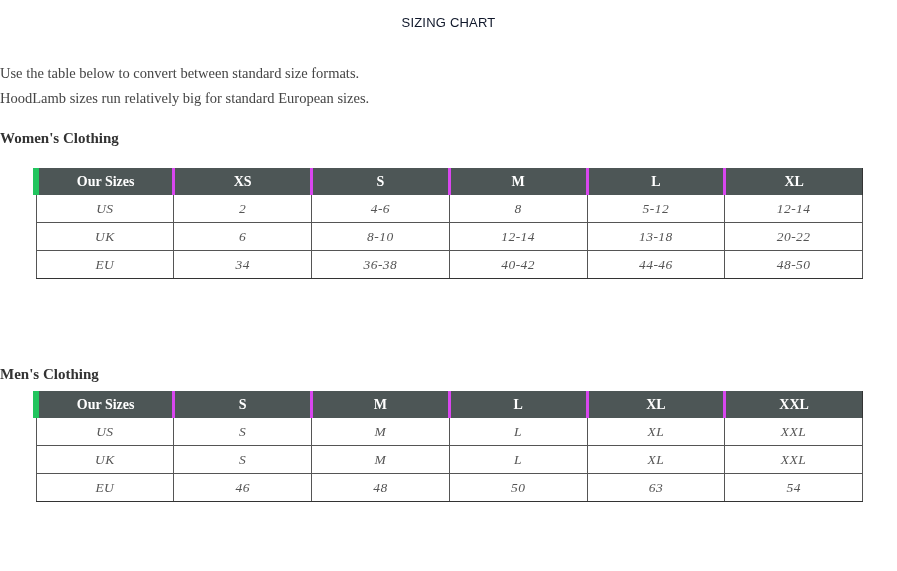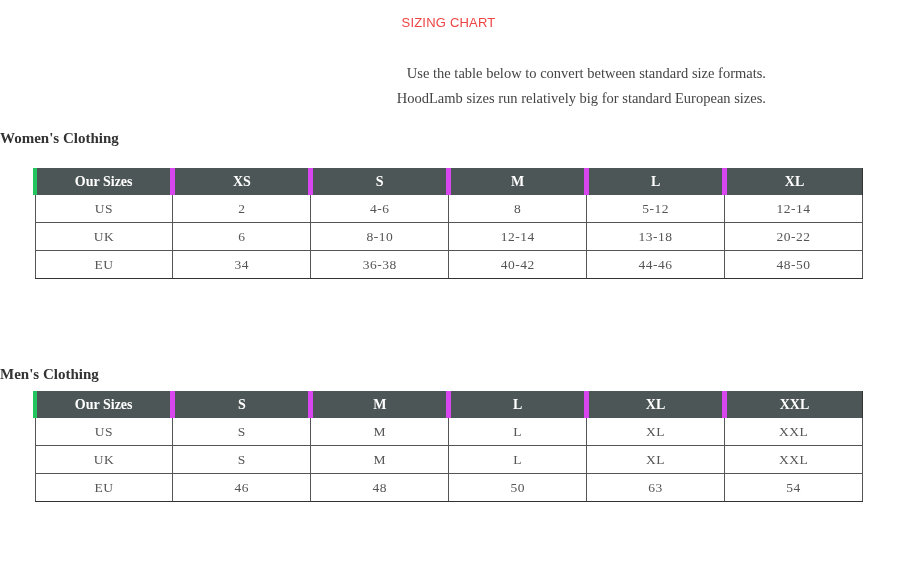--- a/index.html
+++ b/index.html
@@ -1,47 +1,48 @@
 <!DOCTYPE html>
 <html><head>
   <meta charset="utf-8">
   <style>
     html, body { margin: 0; padding: 0; background: #ffffff; }
     body { width: 897px; height: 571px; position: relative; overflow: hidden; }
     .title {
       position: absolute; top: 15px; left: 0; width: 897px; text-align: center;
-      font-family: "Liberation Sans", sans-serif; font-size: 13px; color: #ef4444;
+      font-family: "Liberation Sans", sans-serif; font-size: 13px; color: #0f172a;
       letter-spacing: 0.2px;
     }
     .intro {
-      position: absolute; left: 0; width: 766px; text-align: right;
+      position: absolute; left: 0; width: 766px; text-align: left;
       font-family: "Liberation Serif", serif; font-size: 14.5px; color: #444;
     }
     .intro.l1 { top: 65px; }
     .intro.l2 { top: 90px; }
     .section-title {
       position: absolute; left: 0; width: 897px; text-align: left;
       font-family: "Liberation Serif", serif; font-size: 15px; font-weight: bold; color: #333;
     }
     table.size-table {
       position: absolute; left: 33px; width: 830px; border-collapse: collapse;
       table-layout: fixed;
       font-family: "Liberation Serif", serif;
     }
     table.size-table th {
       background: #4d5656; color: #fff; font-size: 14px; font-weight: bold;
       height: 27px; padding: 0; text-align: center;
-      border-left: 5px solid #d946ef;
+      border-left: 3px solid #d946ef;
     }
-    table.size-table th:first-child { border-left: 4px solid #22c55e; margin-left: 44px; }
+    table.size-table th:first-child { border-left: 6px solid #22c55e; margin-left: 44px; }
     table.size-table th:last-child { border-right: 1px solid #333; }
     table.size-table td {
       height: 27px; padding: 0; text-align: center; font-size: 13.5px; color: #555;
       border: 1px solid #555; border-top: none;
       letter-spacing: 0.5px;
+      font-style: italic;
     }
     table.size-table tr:last-child td { border-bottom: 1.5px solid #333; }
   </style>
 </head>
 <body>
 
 <div class="title">SIZING CHART</div>
 <div class="intro l1">Use the table below to convert between standard size formats.</div>
 <div class="intro l2">HoodLamb sizes run relatively big for standard European sizes.</div>
 

